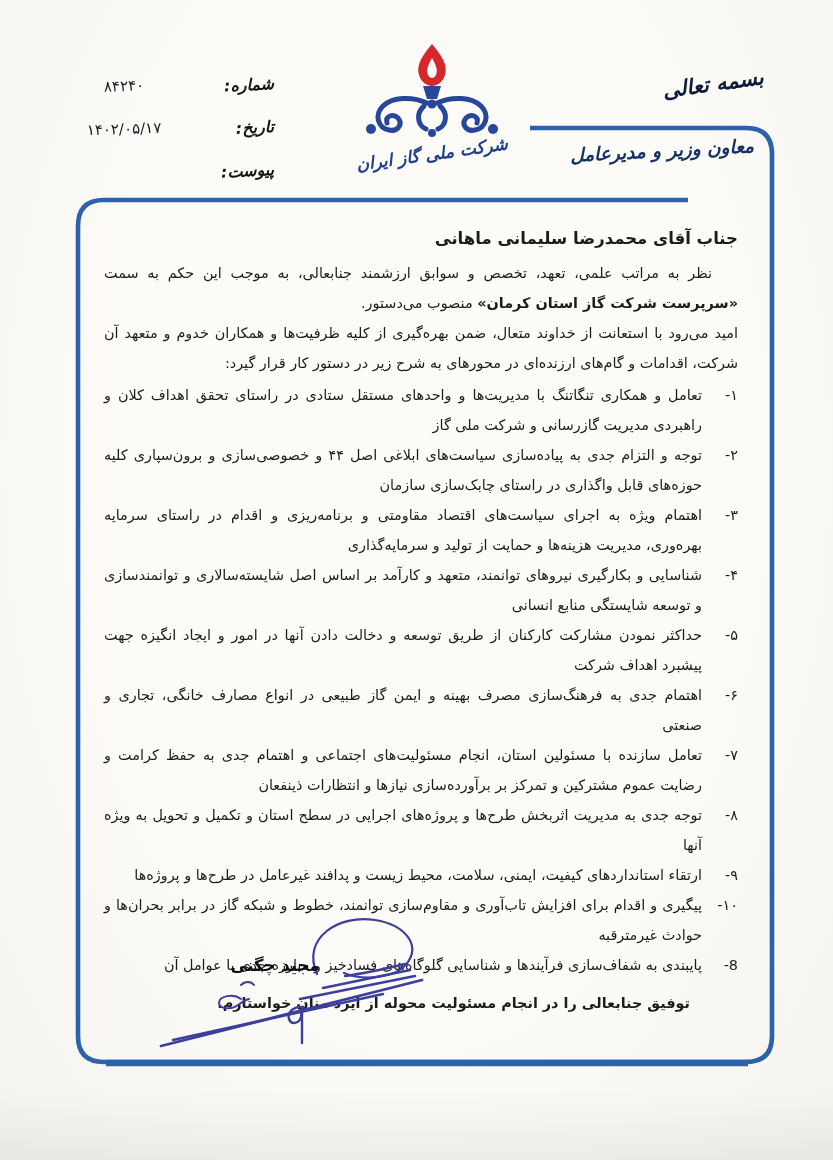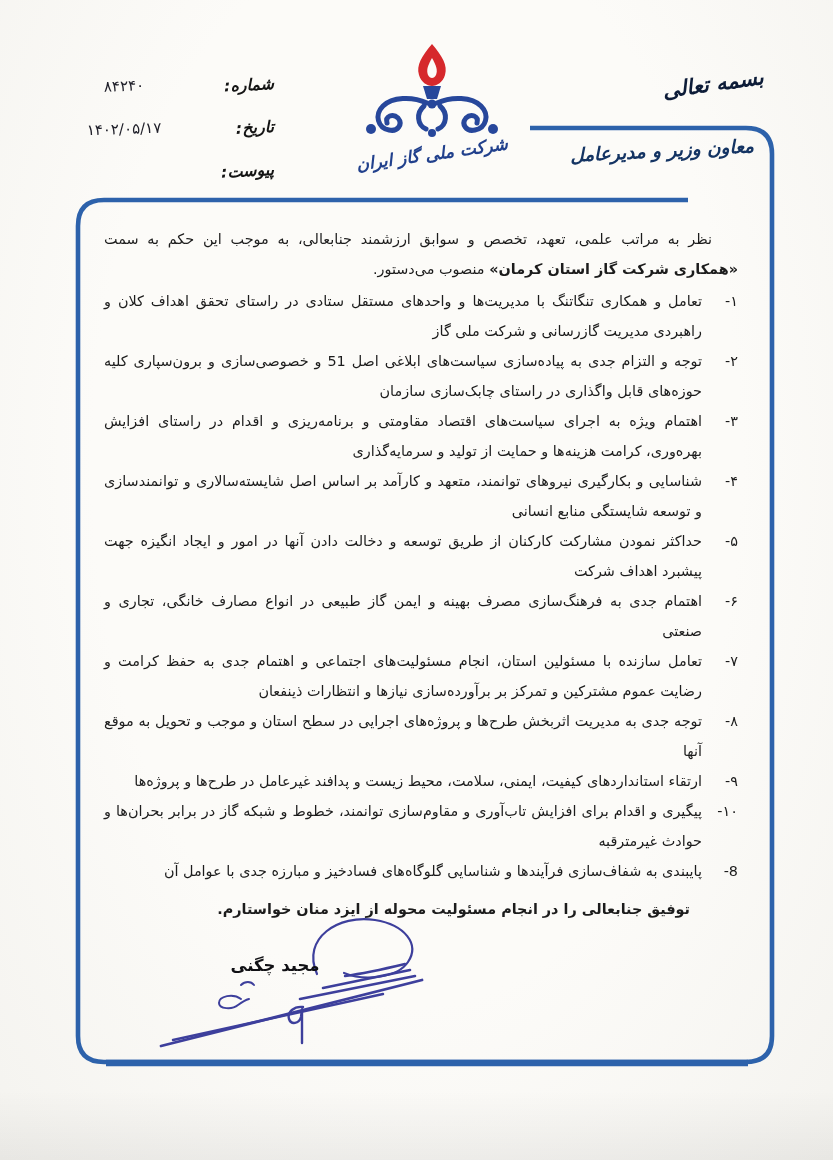--- a/index.html
+++ b/index.html
@@ -111,60 +111,62 @@
 
   <div class="bismillah">بسمه تعالی</div>
   <div class="sender-title">معاون وزیر و مدیرعامل</div>
 
   <svg class="frame" width="833" height="1160" viewBox="0 0 833 1160">
     <path d="M 530,128 H 746 Q 772,128 772,154 V 1036 Q 772,1062 746,1062 H 104 Q 78,1062 78,1036 V 226 Q 78,200 104,200 H 688" fill="none" stroke="#2d62ab" stroke-width="4.6"></path>
     <path d="M 106,1063 H 748" fill="none" stroke="#2d62ab" stroke-width="6.5"></path>
   </svg>
 
   <div class="body">
+    <div class="recipient">جناب آقای محمدرضا سلیمانی ماهانی</div>
 
     <p class="intro">
       <span>نظر به مراتب علمی، تعهد، تخصص و سوابق ارزشمند جنابعالی، به موجب این حکم به سمت</span>
-      <b>«همکاری شرکت گاز استان کرمان»</b>
+      <b>«سرپرست شرکت گاز استان کرمان»</b>
       <span>منصوب می‌دستور.</span>
     </p>
 
+    <p class="hope">امید می‌رود با استعانت از خداوند متعال، ضمن بهره‌گیری از کلیه ظرفیت‌ها و همکاران خدوم و متعهد آن شرکت، اقدامات و گام‌های ارزنده‌ای در محورهای به شرح زیر در دستور کار قرار گیرد:</p>
 
     <div class="list">
       <div class="item">
         <span class="item-num">۱-</span>
         <span class="item-text">تعامل و همکاری تنگاتنگ با مدیریت‌ها و واحدهای مستقل ستادی در راستای تحقق اهداف کلان و راهبردی مدیریت گازرسانی و شرکت ملی گاز</span>
       </div>
       <div class="item">
         <span class="item-num">۲-</span>
-        <span class="item-text">توجه و التزام جدی به پیاده‌سازی سیاست‌های ابلاغی اصل 51 و خصوصی‌سازی و برون‌سپاری کلیه حوزه‌های قابل واگذاری در راستای چابک‌سازی سازمان</span>
+        <span class="item-text">توجه و التزام جدی به پیاده‌سازی سیاست‌های ابلاغی اصل ۴۴ و خصوصی‌سازی و برون‌سپاری کلیه حوزه‌های قابل واگذاری در راستای چابک‌سازی سازمان</span>
       </div>
       <div class="item">
         <span class="item-num">۳-</span>
-        <span class="item-text">اهتمام ویژه به اجرای سیاست‌های اقتصاد مقاومتی و برنامه‌ریزی و اقدام در راستای افزایش بهره‌وری، کرامت هزینه‌ها و حمایت از تولید و سرمایه‌گذاری</span>
+        <span class="item-text">اهتمام ویژه به اجرای سیاست‌های اقتصاد مقاومتی و برنامه‌ریزی و اقدام در راستای سرمایه بهره‌وری، مدیریت هزینه‌ها و حمایت از تولید و سرمایه‌گذاری</span>
       </div>
       <div class="item">
         <span class="item-num">۴-</span>
         <span class="item-text">شناسایی و بکارگیری نیروهای توانمند، متعهد و کارآمد بر اساس اصل شایسته‌سالاری و توانمندسازی و توسعه شایستگی منابع انسانی</span>
       </div>
       <div class="item">
         <span class="item-num">۵-</span>
         <span class="item-text">حداکثر نمودن مشارکت کارکنان از طریق توسعه و دخالت دادن آنها در امور و ایجاد انگیزه جهت پیشبرد اهداف شرکت</span>
       </div>
       <div class="item">
         <span class="item-num">۶-</span>
         <span class="item-text">اهتمام جدی به فرهنگ‌سازی مصرف بهینه و ایمن گاز طبیعی در انواع مصارف خانگی، تجاری و صنعتی</span>
       </div>
       <div class="item">
         <span class="item-num">۷-</span>
         <span class="item-text">تعامل سازنده با مسئولین استان، انجام مسئولیت‌های اجتماعی و اهتمام جدی به حفظ کرامت و رضایت عموم مشترکین و تمرکز بر برآورده‌سازی نیازها و انتظارات ذینفعان</span>
       </div>
       <div class="item">
         <span class="item-num">۸-</span>
-        <span class="item-text">توجه جدی به مدیریت اثربخش طرح‌ها و پروژه‌های اجرایی در سطح استان و موجب و تحویل به موقع آنها</span>
+        <span class="item-text">توجه جدی به مدیریت اثربخش طرح‌ها و پروژه‌های اجرایی در سطح استان و تکمیل و تحویل به ویژه آنها</span>
       </div>
       <div class="item">
         <span class="item-num">۹-</span>
         <span class="item-text">ارتقاء استانداردهای کیفیت، ایمنی، سلامت، محیط زیست و پدافند غیرعامل در طرح‌ها و پروژه‌ها</span>
       </div>
       <div class="item">
         <span class="item-num">۱۰-</span>
         <span class="item-text">پیگیری و اقدام برای افزایش تاب‌آوری و مقاوم‌سازی توانمند، خطوط و شبکه گاز در برابر بحران‌ها و حوادث غیرمترقبه</span>
       </div>
       <div class="item">

